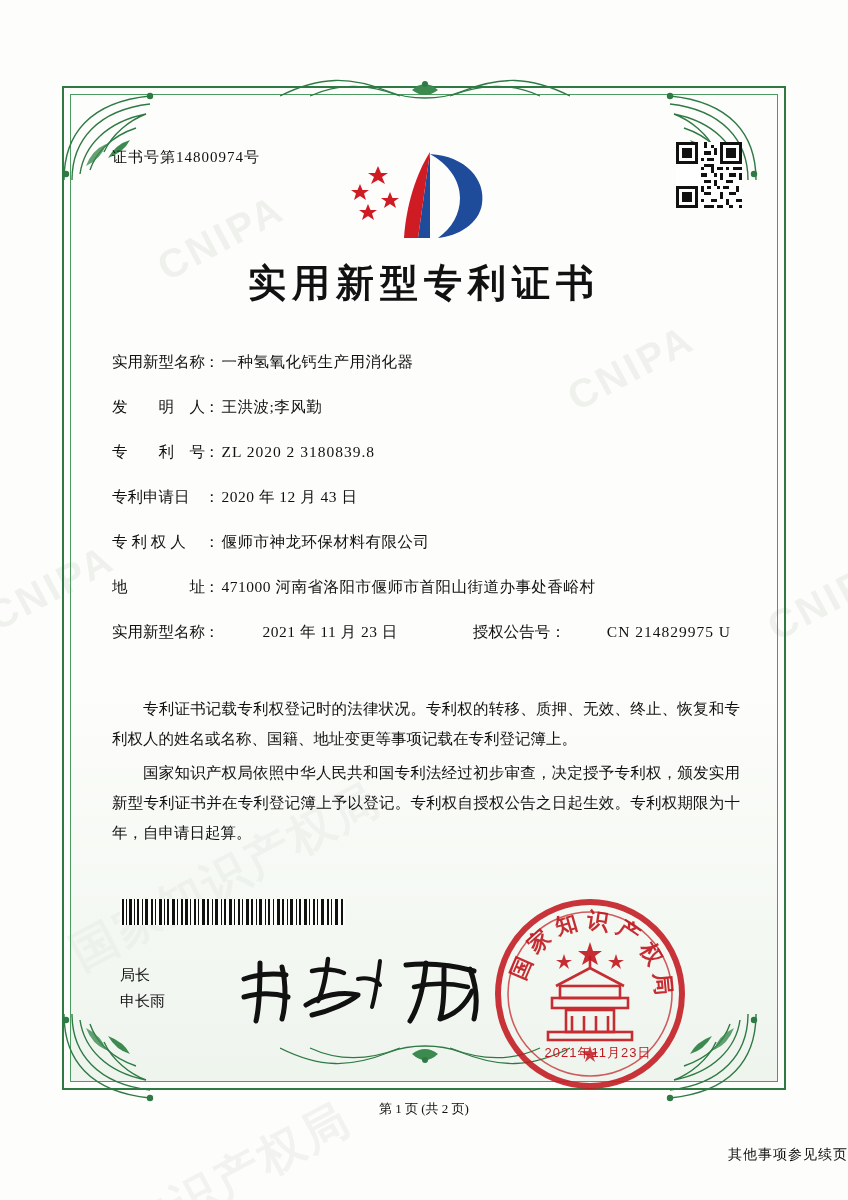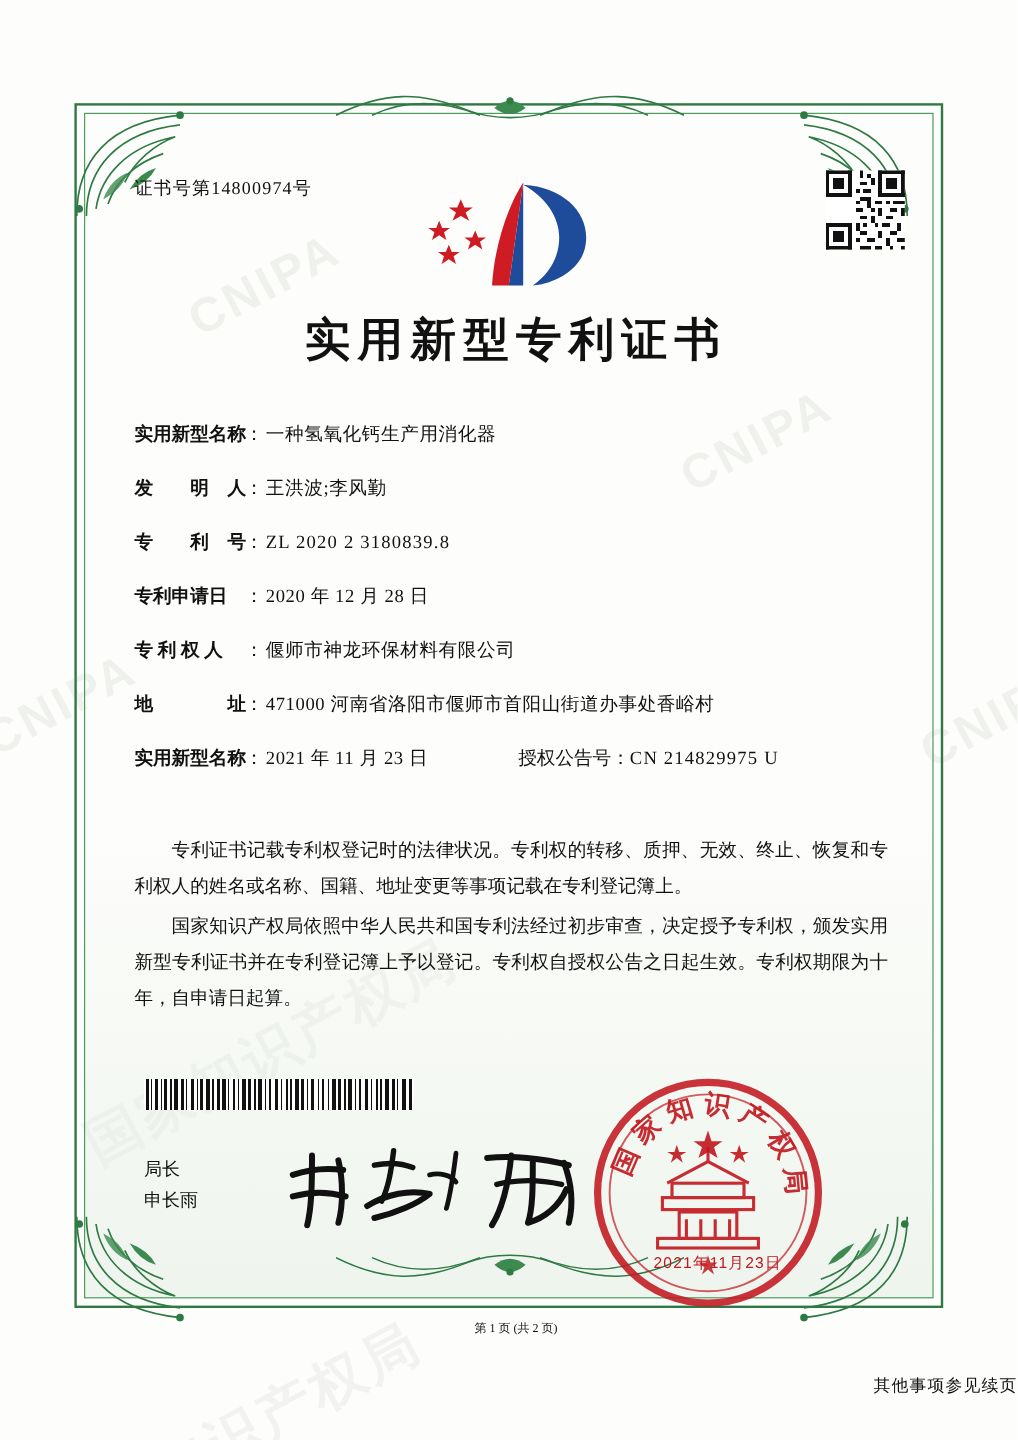--- a/index.html
+++ b/index.html
@@ -74,21 +74,20 @@
   .orn-top { left: 280px; top: 70px; }
   .orn-bottom { left: 280px; top: 1040px; }
 
   
   .content {
     position: absolute;
     left: 70px;
     top: 94px;
     width: 708px;
     height: 988px;
-    padding-left: 12px;
   }
 
   .cert-no {
     position: absolute;
     left: 42px;
     top: 54px;
     font-size: 15px;
     letter-spacing: 1px;
     color: #111;
   }
@@ -134,32 +133,31 @@
   .field-row {
     display: flex;
     align-items: baseline;
     margin-bottom: 24px;
   }
   .field-label {
     width: 92px;
     flex: 0 0 92px;
     letter-spacing: 0px;
     white-space: nowrap;
-    font-weight: bold;
   }
   .field-sep { margin: 0 2px 0 0; }
   .field-value {
     flex: 1;
     letter-spacing: 0.5px;
   }
   .field-value.mono {
     font-family: "Liberation Serif", serif;
     letter-spacing: 1px;
   }
-  .field-row.dual .field-value { flex: 0 0 auto; }
+  .field-row.dual .field-value { flex: 0 0 auto; margin-left: 41px; }
   .dual-second-label {
     margin-left: 75px;
     white-space: nowrap;
     text-align: right;
   }
 
   .paragraphs {
     position: absolute;
     left: 42px;
     top: 600px;
@@ -217,21 +215,21 @@
     letter-spacing: 1px;
     font-family: "Liberation Sans", sans-serif;
   }
 
   .page-number {
     position: absolute;
     left: 0;
     right: 0;
     top: 1006px;
     text-align: center;
-    font-size: 10px;
+    font-size: 13px;
     color: #111;
   }
 
   .footer-note {
     position: absolute;
     left: 0;
     right: 0;
     top: 1146px;
     text-align: right;
     font-size: 14px;
@@ -419,21 +417,21 @@
         <span class="field-value">王洪波;李风勤</span>
       </div>
       <div class="field-row">
         <span class="field-label">专　　利　号</span>
         <span class="field-sep">：</span>
         <span class="field-value mono">ZL 2020 2 3180839.8</span>
       </div>
       <div class="field-row">
         <span class="field-label">专利申请日</span>
         <span class="field-sep">：</span>
-        <span class="field-value">2020 年 12 月 28 日</span>
+        <span class="field-value">2020 年 12 月 43 日</span>
       </div>
       <div class="field-row">
         <span class="field-label">专 利 权 人</span>
         <span class="field-sep">：</span>
         <span class="field-value">偃师市神龙环保材料有限公司</span>
       </div>
       <div class="field-row">
         <span class="field-label">地　　　　址</span>
         <span class="field-sep">：</span>
         <span class="field-value">471000 河南省洛阳市偃师市首阳山街道办事处香峪村</span>

